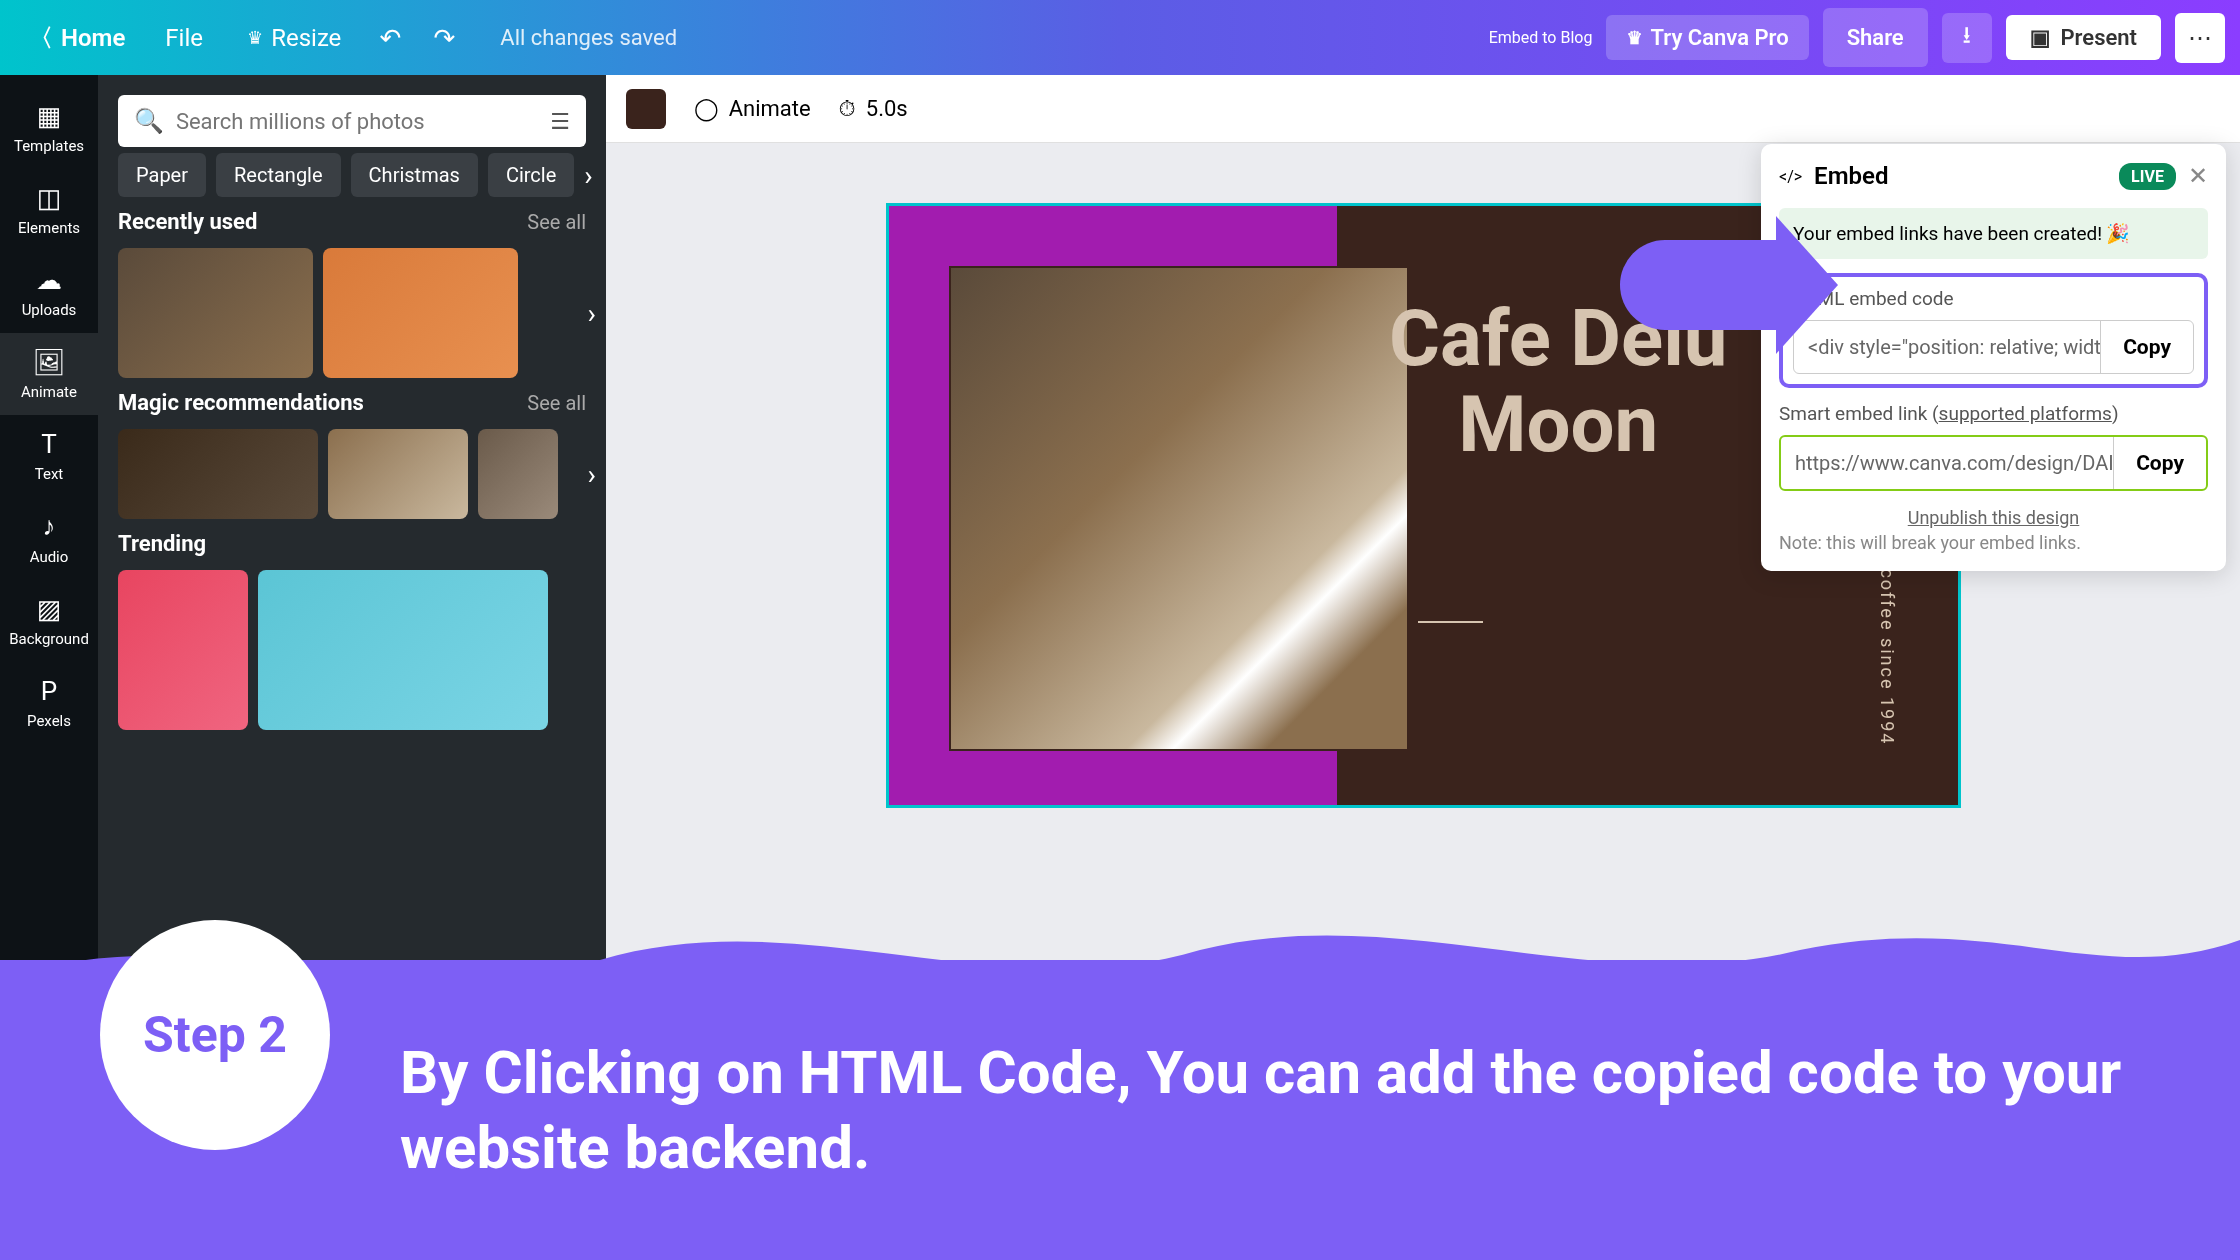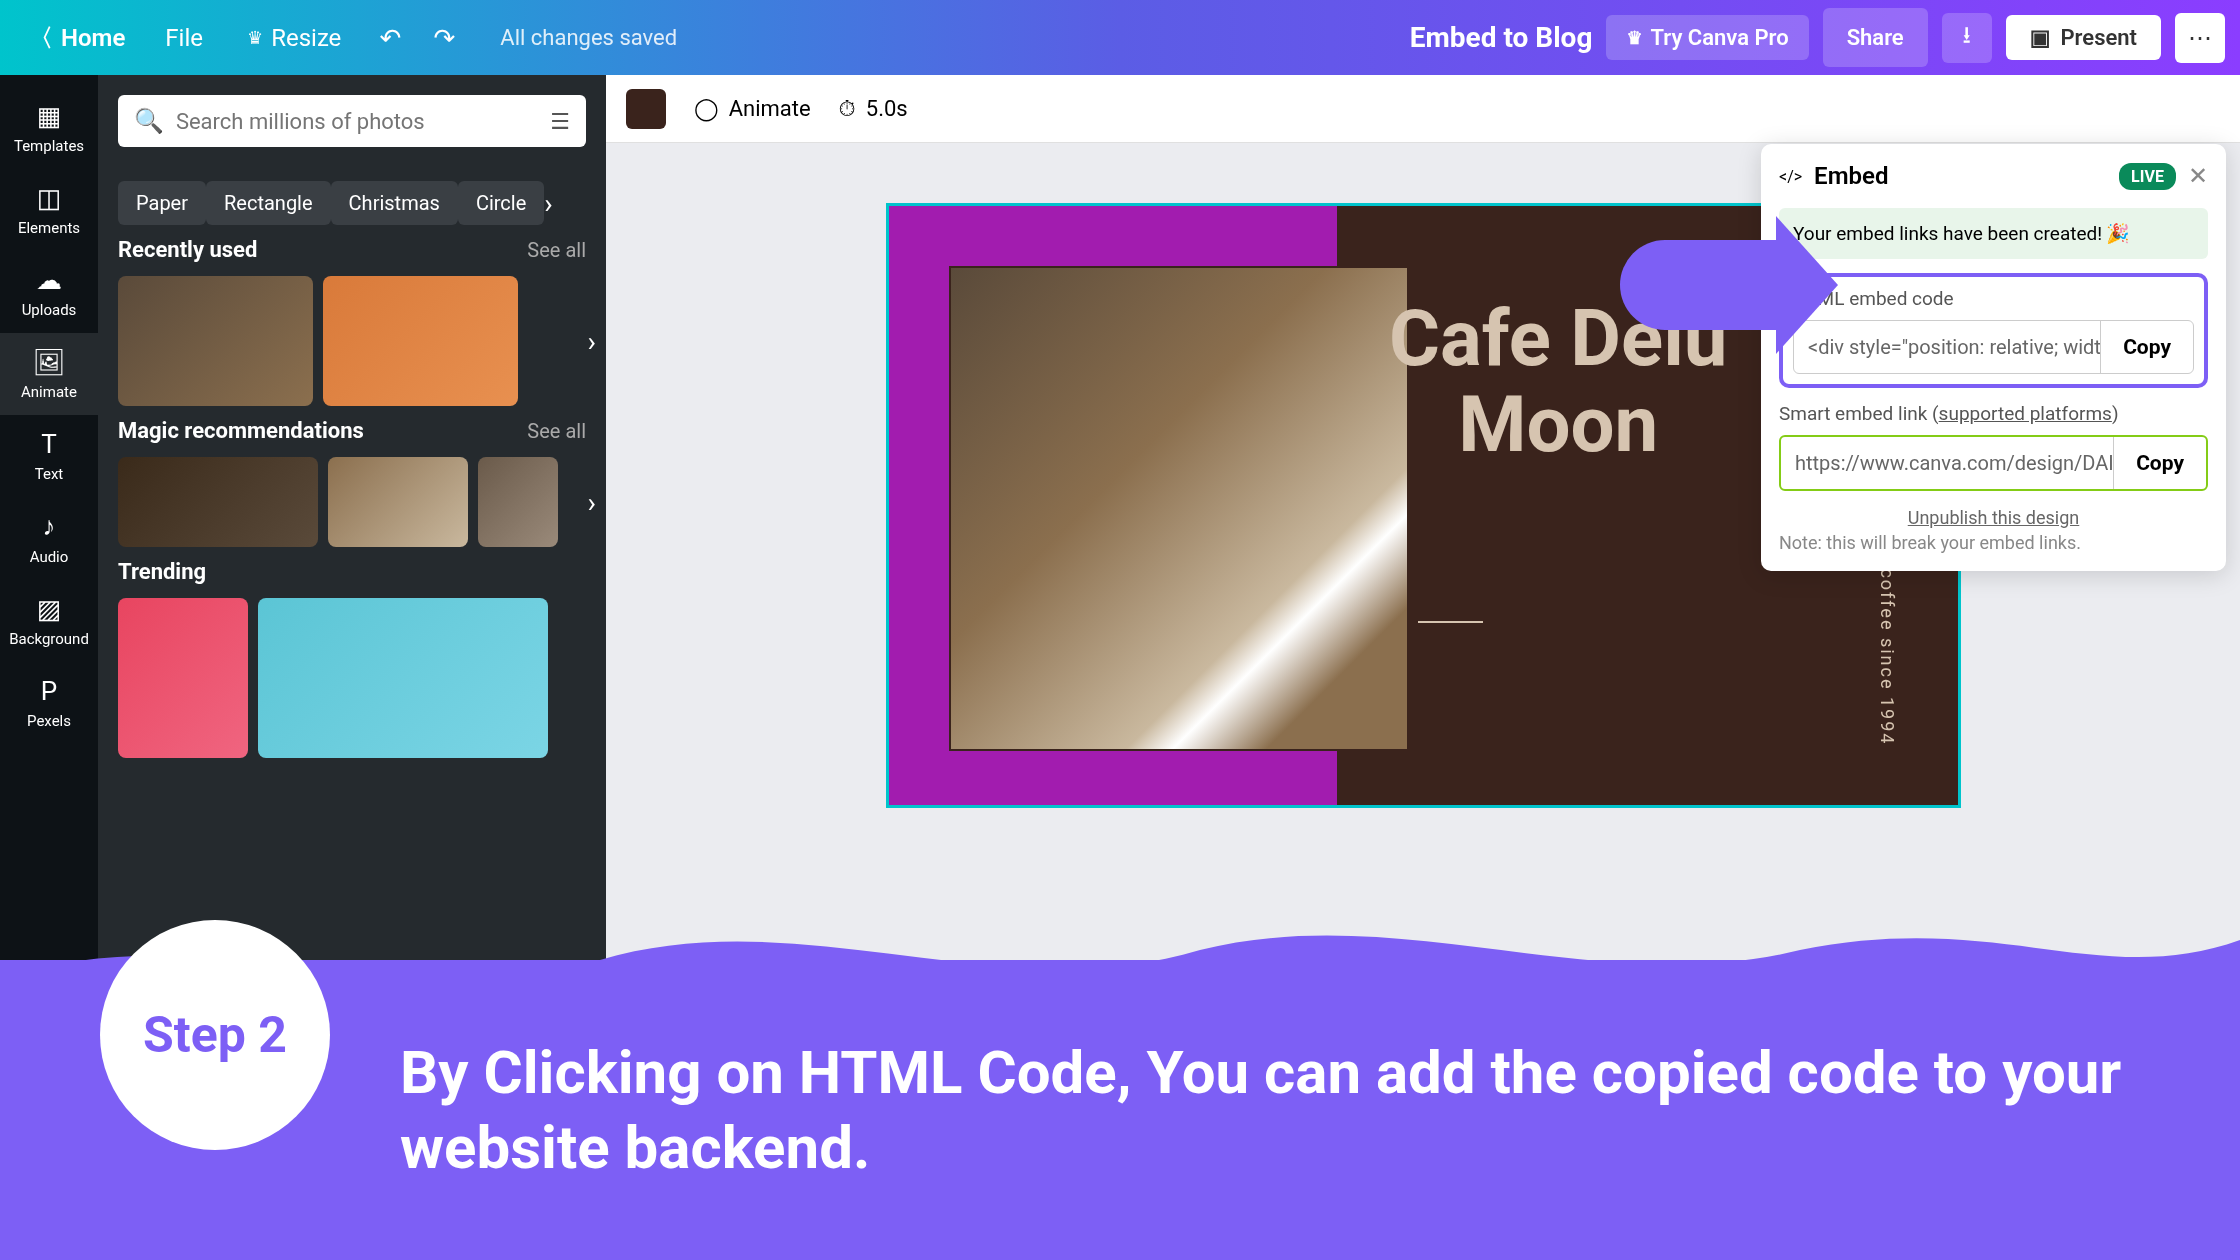--- a/index.html
+++ b/index.html
@@ -6,37 +6,37 @@
 body{width:2240px;height:1260px;overflow:hidden;position:relative;background:#fff}
 .topbar{height:75px;background:linear-gradient(90deg,#00c4cc 0%,#5b5de5 50%,#8b3dff 100%);display:flex;align-items:center;padding:0 15px;color:#fff}
 .topbar-left{display:flex;align-items:center;gap:8px}
 .home-btn{display:flex;align-items:center;gap:8px;padding:8px 14px;font-size:24px;font-weight:600;cursor:pointer}
 .menu-item{padding:8px 18px;font-size:24px;cursor:pointer}
 .resize-btn{display:flex;align-items:center;gap:8px}
 .crown-icon{font-size:18px}
 .icon-btn{width:46px;height:46px;display:flex;align-items:center;justify-content:center;cursor:pointer;font-size:26px}
 .autosave{margin-left:25px;color:rgba(255,255,255,0.85);font-size:22px}
 .topbar-right{margin-left:auto;display:flex;align-items:center;gap:14px}
-.embed-link{font-size:28px;font-weight:700;cursor:pointer}
+.embed-link{font-size:16px;font-weight:400;cursor:pointer}
 .try-pro{background:rgba(255,255,255,0.2);padding:10px 20px;border-radius:6px;display:flex;align-items:center;gap:8px;font-size:22px;font-weight:600;cursor:pointer}
 .share-btn{background:rgba(255,255,255,0.2);padding:17px 24px;border-radius:6px;font-size:22px;font-weight:600;cursor:pointer}
 .download-btn{width:50px;height:50px;background:rgba(255,255,255,0.2);border-radius:6px;display:flex;align-items:center;justify-content:center;font-size:24px;cursor:pointer}
 .present-btn{background:#fff;color:#333;padding:10px 24px;border-radius:6px;display:flex;align-items:center;gap:10px;font-size:22px;font-weight:600;cursor:pointer}
 .more-btn{background:#fff;color:#333;width:50px;height:50px;border-radius:6px;display:flex;align-items:center;justify-content:center;font-size:24px;cursor:pointer}
 .main{display:flex;height:calc(100% - 75px);position:relative}
 .sidenav{width:98px;background:#0d1216;color:#fff;display:flex;flex-direction:column;padding-top:12px}
 .sidenav-item{display:flex;flex-direction:column;align-items:center;gap:6px;padding:14px 4px;cursor:pointer;font-size:15px}
 .sidenav-item.active{background:#252a2e}
 .sidenav-icon{font-size:26px}
 .panel{width:508px;background:#252a2e;color:#fff;padding:20px;overflow-y:auto;position:relative}
 .search-box{background:#fff;border-radius:6px;display:flex;align-items:center;padding:12px 16px;gap:12px}
 .search-box input{border:none;outline:none;flex:1;font-size:22px;color:#666}
 .search-icon{color:#555;font-size:24px}
 .filter-icon{color:#555;font-size:22px}
-.chips{display:flex;margin-top:34px;align-items:center}
+.chips{display:flex;gap:10px;margin-top:6px;align-items:center}
 .chip{background:#3a3f44;padding:10px 18px;border-radius:6px;font-size:20px;cursor:pointer}
 .chevron-chip{font-size:28px;cursor:pointer}
 .section{margin-top:12px}
 .section-head{display:flex;justify-content:space-between;align-items:center;margin-bottom:14px}
 .section-title{font-size:22px;font-weight:700}
 .see-all{font-size:20px;color:#aaa;cursor:pointer}
 .thumbs{display:flex;gap:10px;align-items:center;position:relative}
 .thumb{height:130px;border-radius:8px;background:#555;flex-shrink:0}
 .thumb.w1{width:195px;background:linear-gradient(135deg,#5a4a3a,#8b6f4e)}
 .thumb.w2{width:195px;background:linear-gradient(135deg,#d97a3a,#e89050)}

